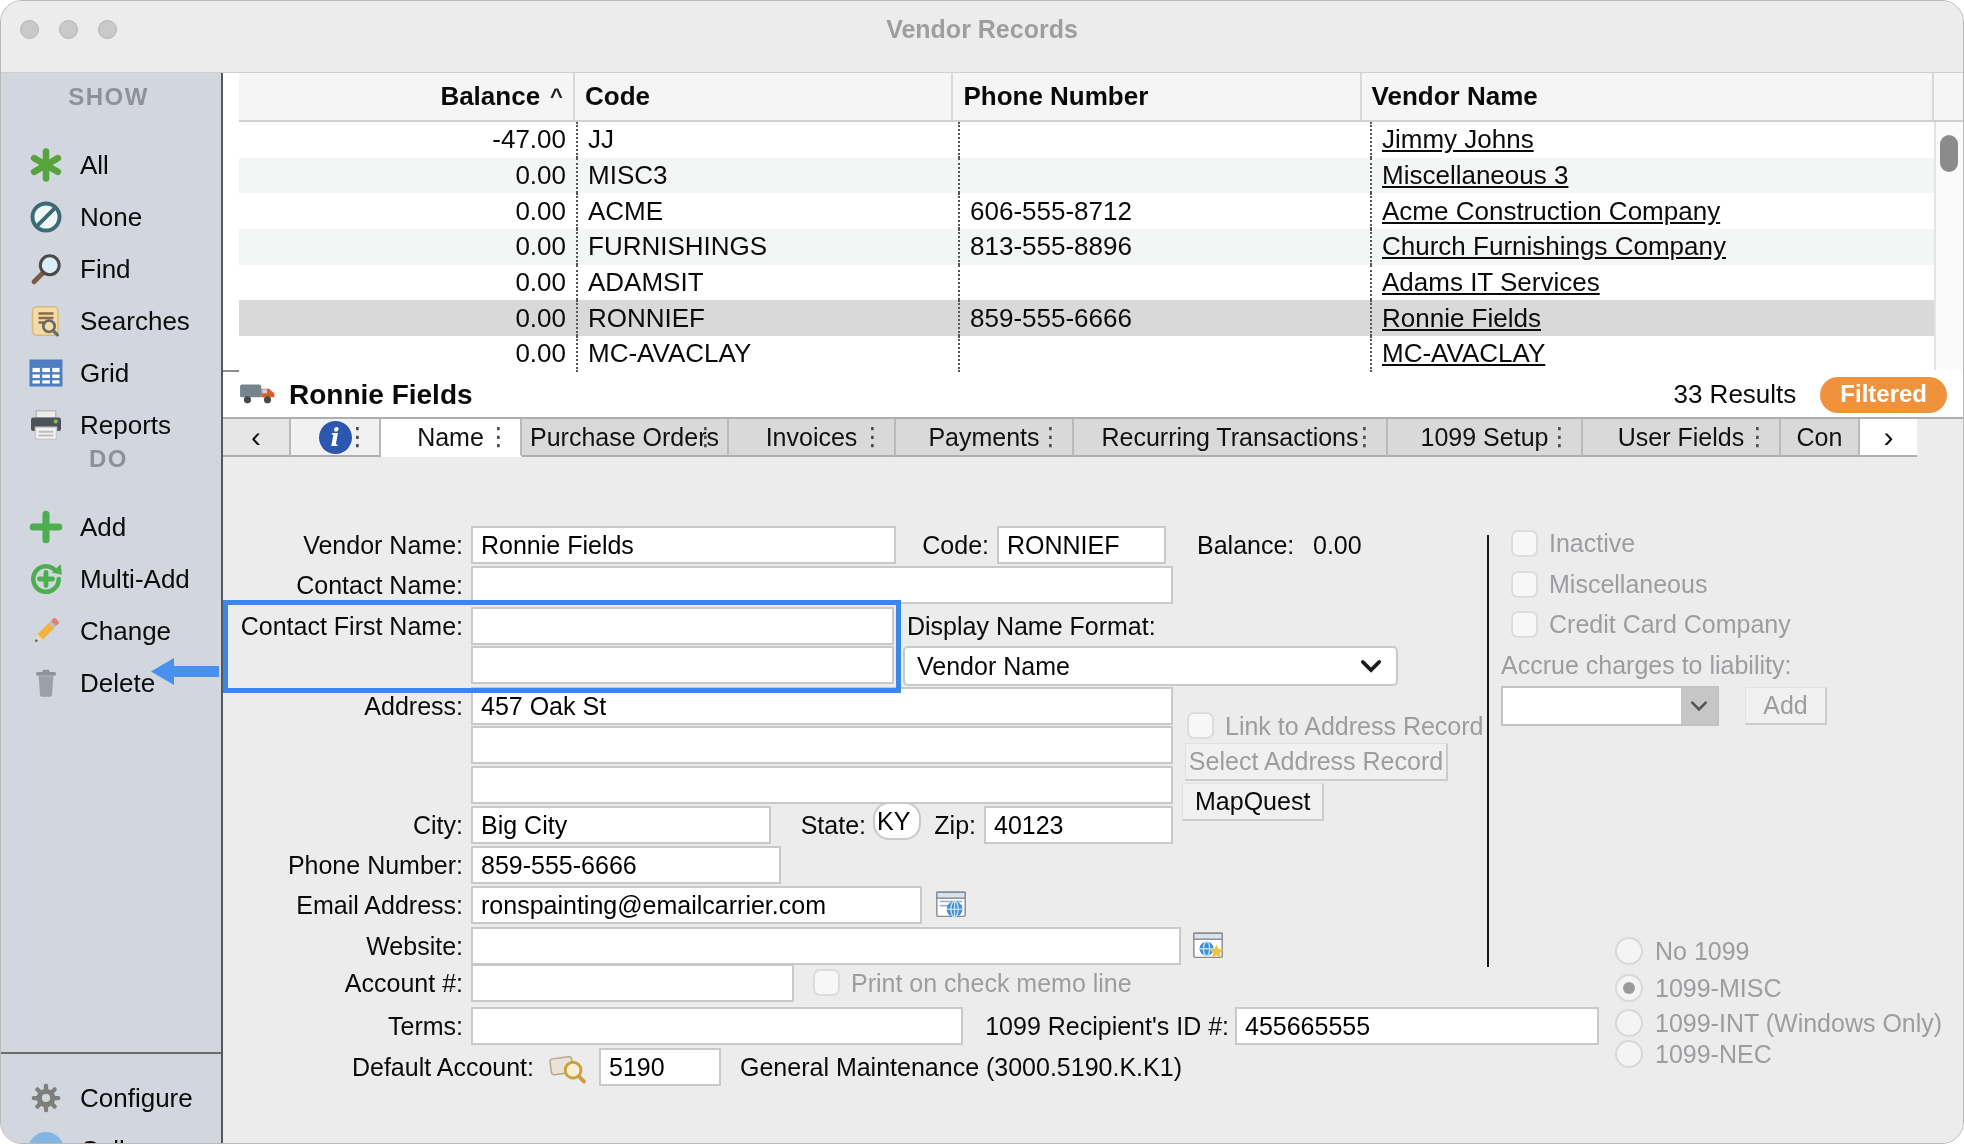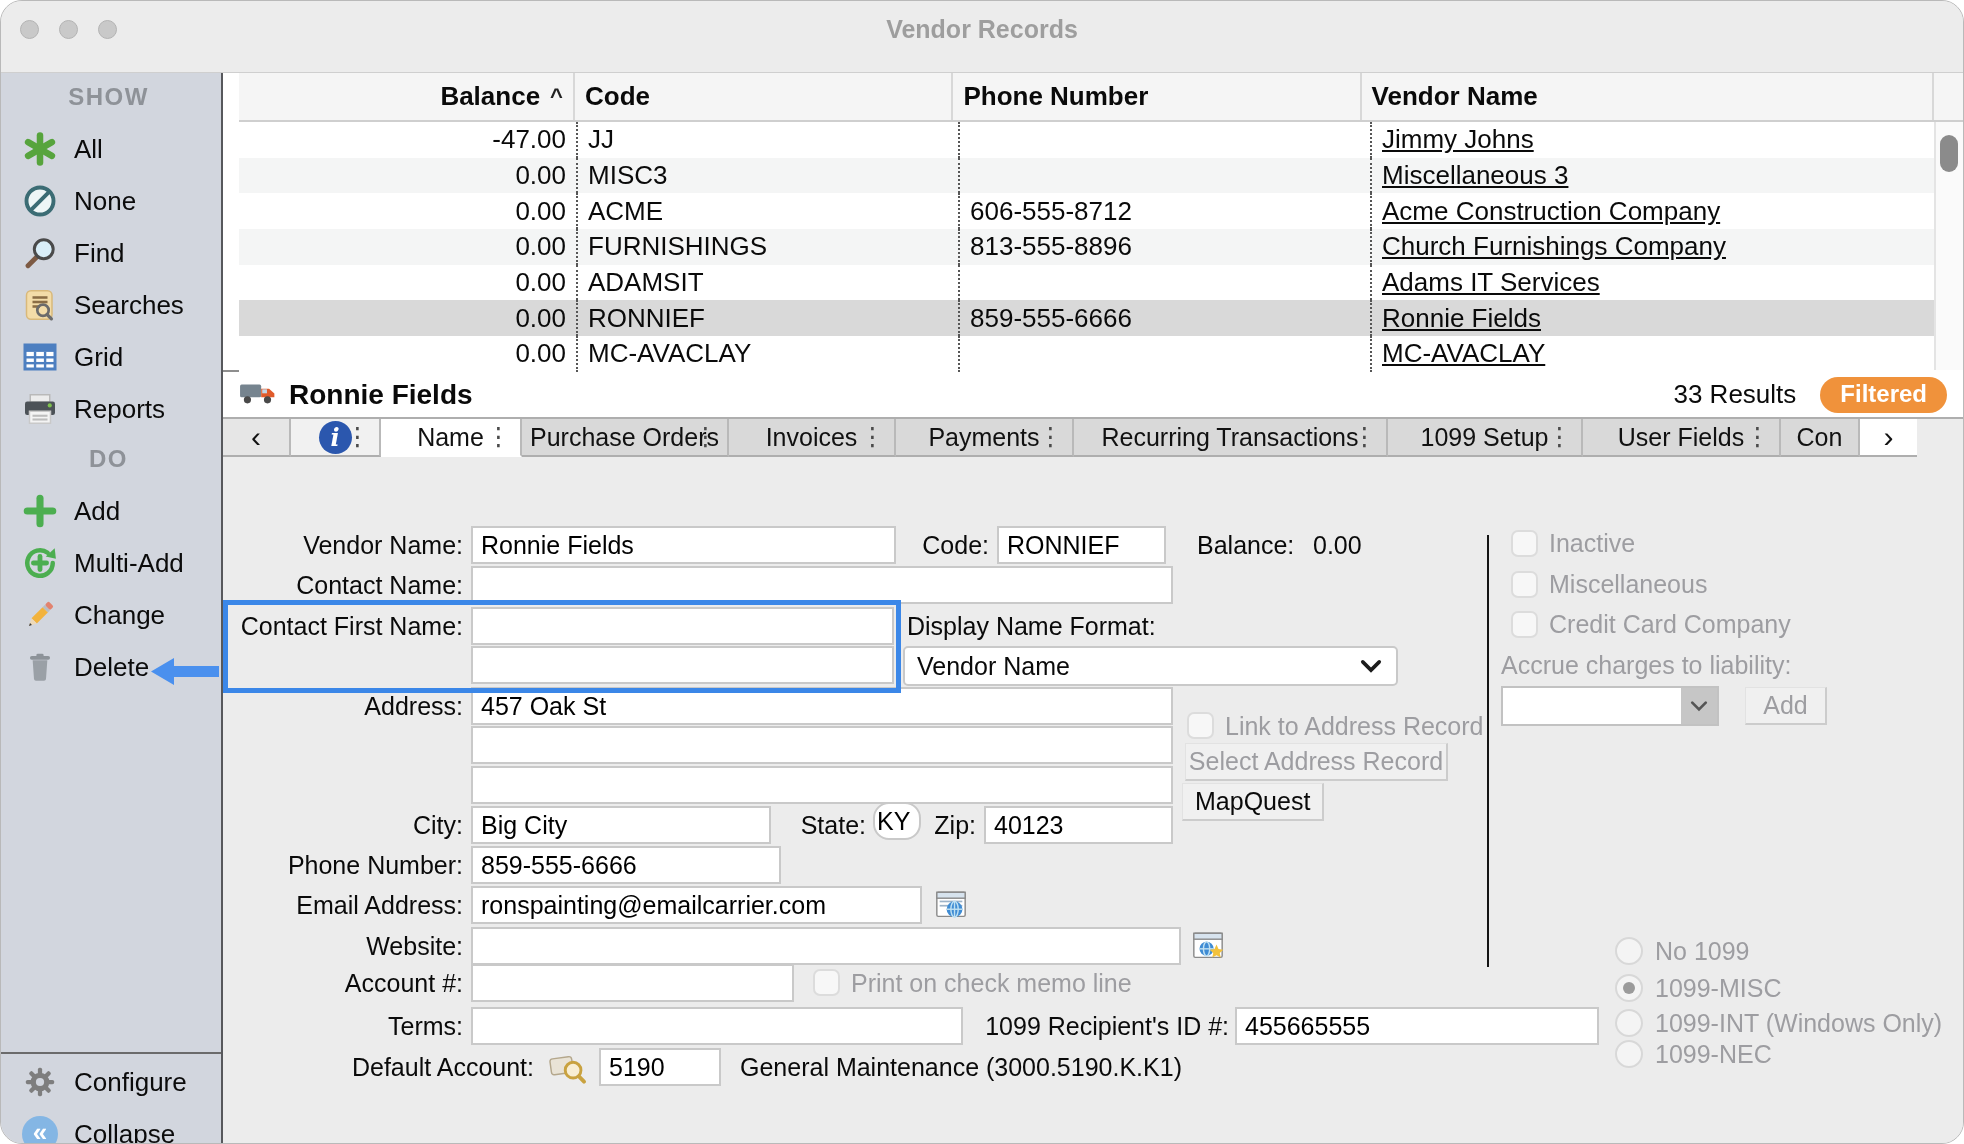--- a/index.html
+++ b/index.html
@@ -10,21 +10,21 @@
   .titlebar { height:72px; background:#ececec; border-bottom:1px solid #cfcfcf; position:relative; }
   .tl { position:absolute; top:19px; width:19px; height:19px; border-radius:50%; background:#c9c9c9; border:1px solid #b3b3b3; }
   .win-title { text-align:center; line-height:56px; font-size:25px; font-weight:700; color:#9e9e9e; }
   
   .content { display:flex; height:1088px; }
   .sidebar { width:222px; background:#d2d6de; border-right:2px solid #57585c; position:relative; flex:none; }
   .main { width:1740px; position:relative; flex:none; display:flex; flex-direction:column; }
   
   .side-head { position:absolute; left:0; width:215px; text-align:center; font-size:24px; font-weight:700;
                color:#8e9298; letter-spacing:1.5px; }
-  .side-item { position:absolute; left:7px; width:100%; height:44px; display:flex; align-items:center; cursor:default; }
+  .side-item { position:absolute; left:13px; width:100%; height:44px; display:flex; align-items:center; cursor:default;margin-top:16px; }
   .side-ico { width:40px; margin-left:12px; display:flex; justify-content:center; align-items:center; flex:none; }
   .side-item span.itxt { margin-left:14px; font-size:26px; color:#0b0b0b; }
   .side-div { position:absolute; top:979px; left:0; right:0; border-top:2px solid #6b6b6b; }
   .collapse-circle { width:36px; height:36px; border-radius:50%; background:#84b6e4; color:#fff;
                      font-size:26px; font-weight:700; display:flex; align-items:center; justify-content:center; padding-bottom:3px;}
   .chg-arrow { position:absolute; left:150px; top:585px; }
   
   .vtable { position:relative; height:299px; background:#fff; border-bottom:2px solid #8e8e8e; flex:none;padding-left:16px; }
   .thead { display:flex; height:49px; background:#f5f5f5; border-bottom:2px solid #cfcfcf;
            font-weight:700; font-size:26px; color:#0a0a0a; }

